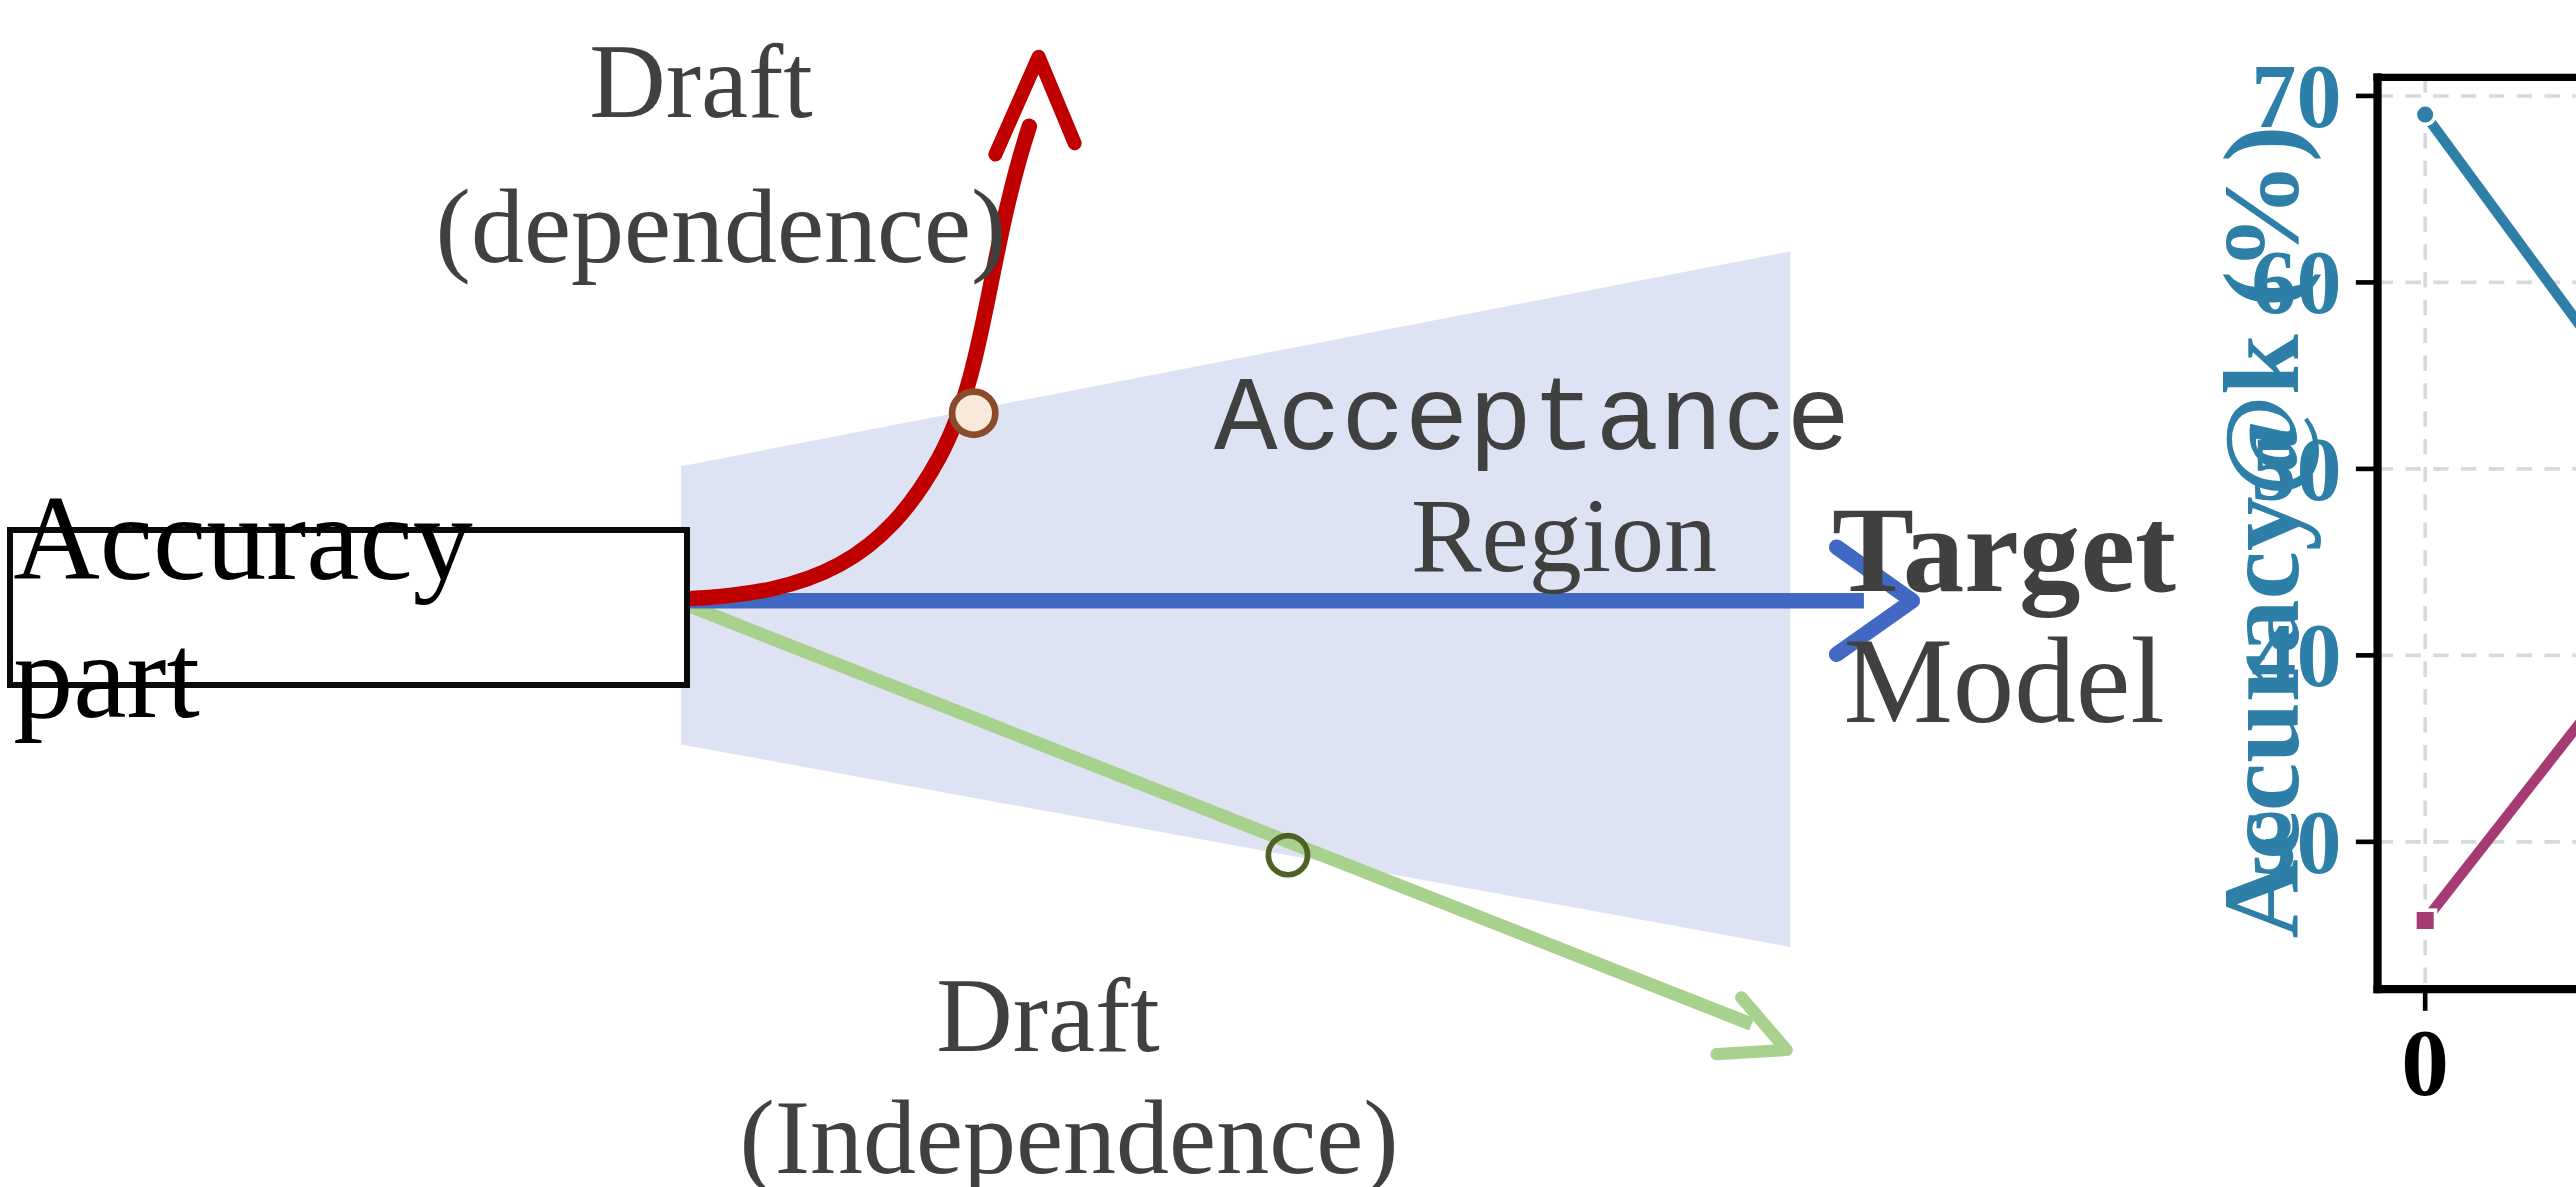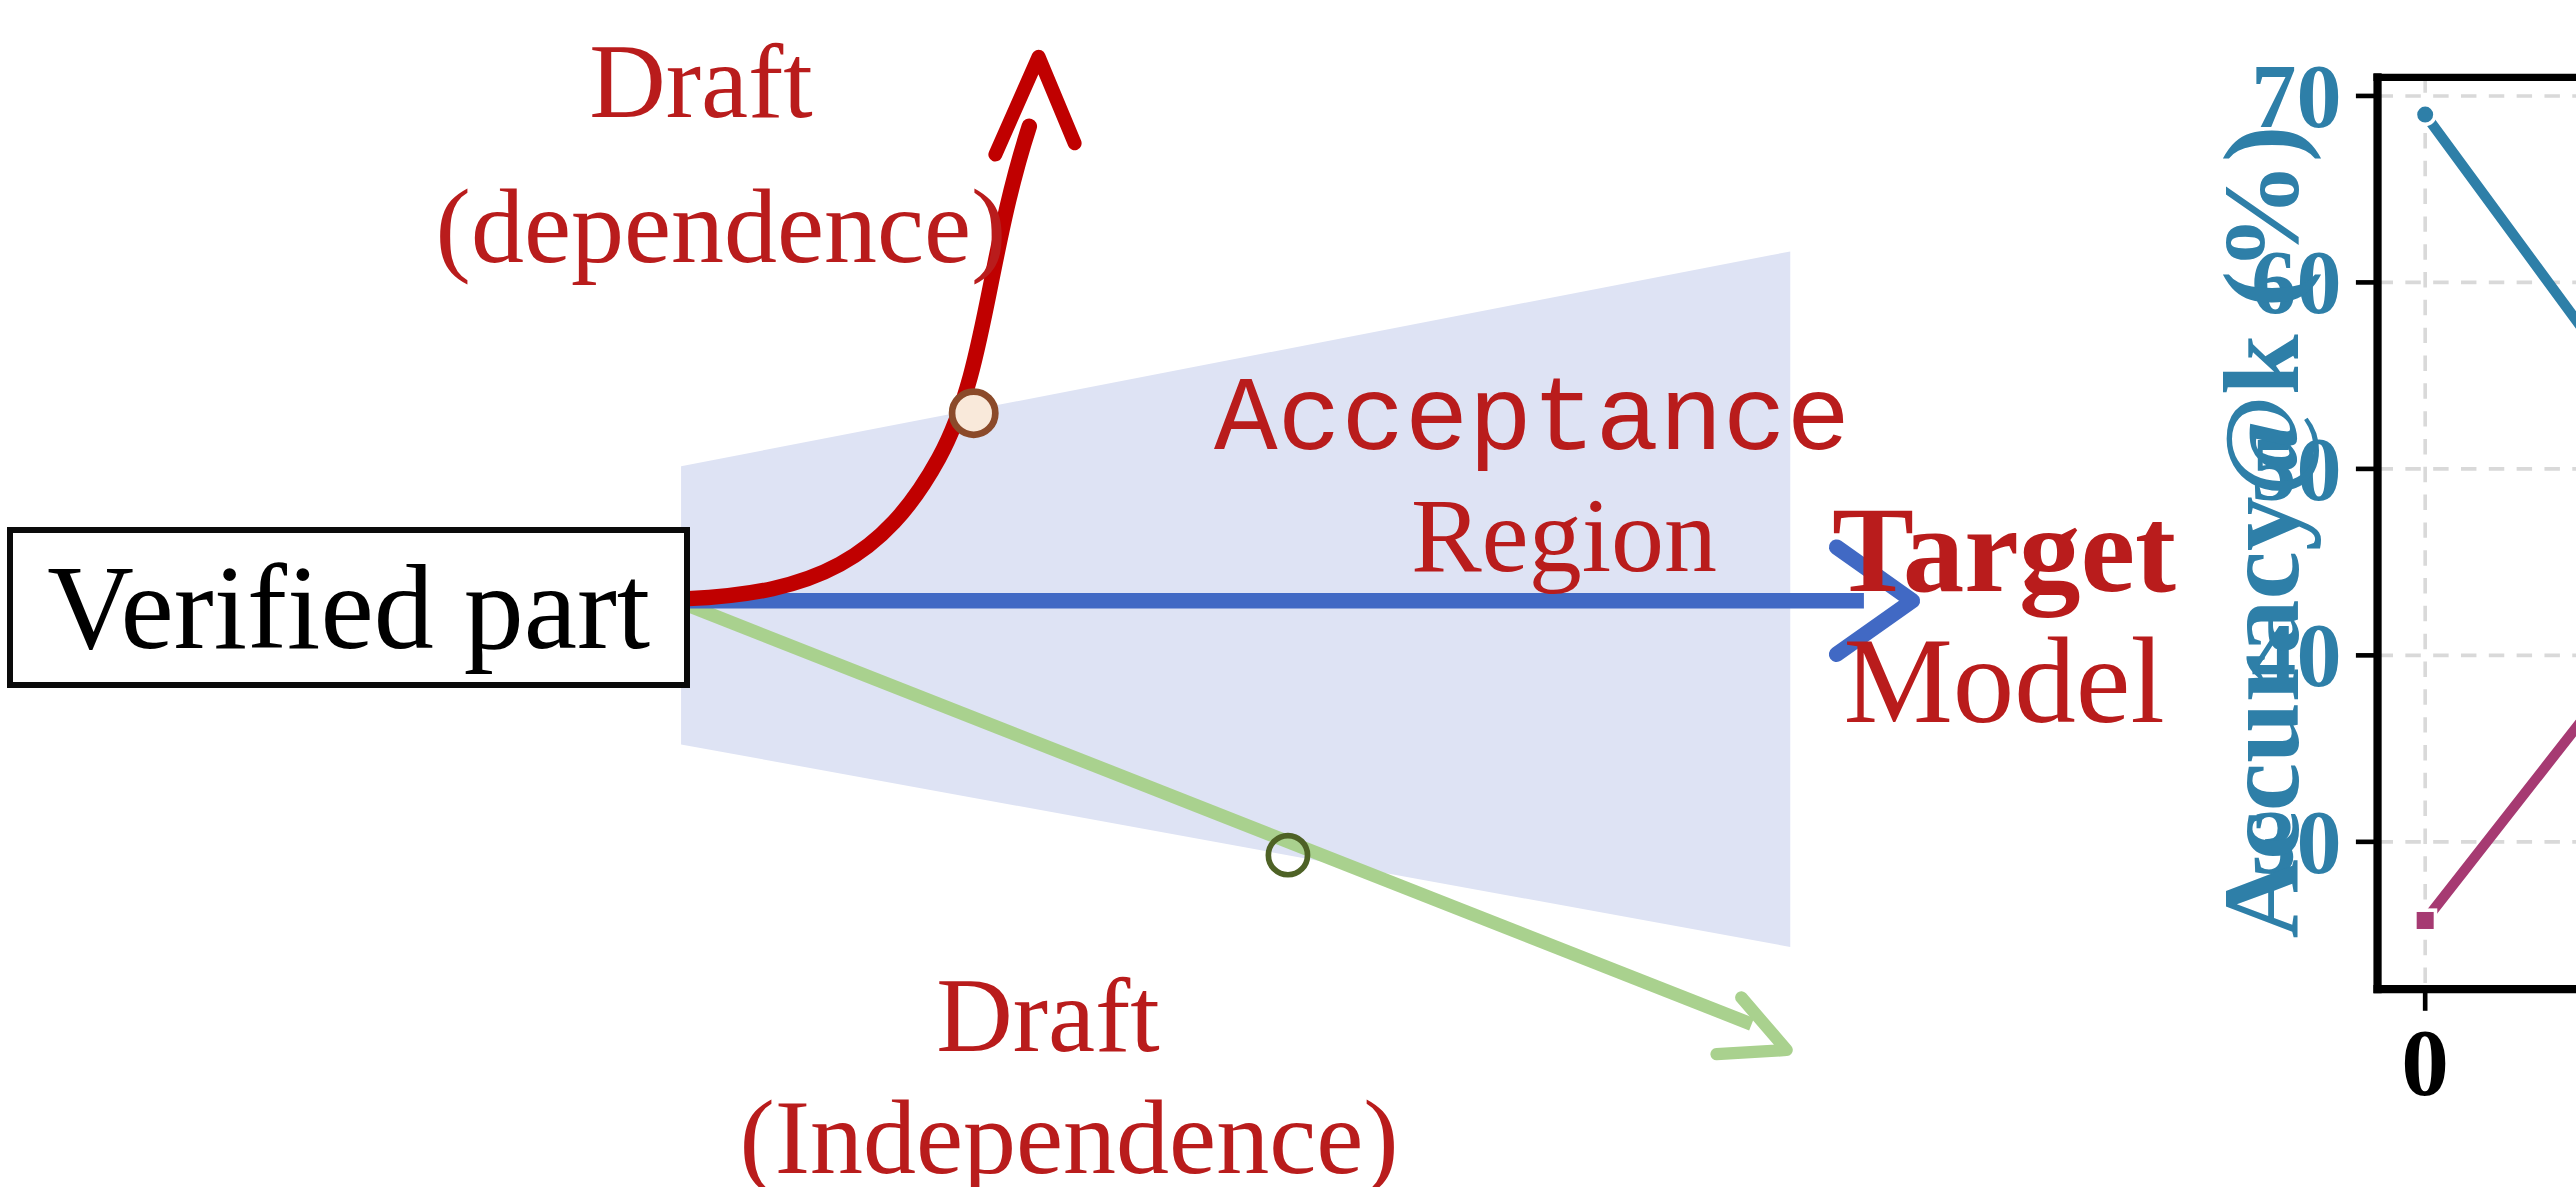--- a/index.html
+++ b/index.html
@@ -1,19 +1,19 @@
 <!DOCTYPE html>
 <html style="font-size:8.2px"><head>
 <meta charset="utf-8">
 <style>
   html,body{margin:0;padding:0;background:#ffffff;}
   #canvas{position:relative;width:3717px;height:1187px;background:#ffffff;overflow:hidden;
           font-family:"Liberation Serif","DejaVu Serif",serif;}
   svg{position:absolute;left:0;top:0;}
-  .lbl{position:absolute;transform:translate(-50%,-50%);white-space:nowrap;color:#b91c1c;
+  .lbl{position:absolute;transform:translate(-50%,-50%);white-space:nowrap;color:#404040;
        text-align:center;line-height:1.05;}
   .diagram-text{font-size:106px;}
   .big-text{font-size:123px;}
   .verified-box{position:absolute;left:7.2px;top:527px;width:671px;height:149px;
        border:6.7px solid #0a0a0a;background:#ffffff;display:flex;align-items:center;justify-content:center;
        font-size:120px;}
   .axis-label{position:absolute;font-weight:bold;font-size:109px;}
   .rot-ccw{transform:translate(-50%,-50%) rotate(-90deg);}
 </style>
 </head>
@@ -35,21 +35,21 @@
     <path id="red-head" d="M 1932,300 L 2016,110 L 2086,278" stroke-width="27" fill="none" stroke-linecap="round" stroke-linejoin="round" stroke="#c00000"></path>
 
     <circle id="red-marker" cx="1890" cy="802" r="42" stroke-width="13" stroke="#8b4a2a" fill="#f9e9da"></circle>
     <circle id="green-marker" cx="2500" cy="1660" r="38" stroke-width="11" fill="none" stroke="#4e6226"></circle>
   </svg>
 
   <div class="lbl diagram-text" style="left:701px;top:82px;">Draft</div>
   <div class="lbl diagram-text" style="left:721px;top:227px;">(dependence)</div>
 
   <div class="verified-box">
-    <span>Verified part</span>
+    <span>Accuracy part</span>
   </div>
 
   <div class="lbl diagram-text" style="left:1532px;top:422px;font-family:Liberation Mono, monospace;">Acceptance</div>
   <div class="lbl diagram-text" style="left:1532px;top:536px;margin-left:32px;">Region</div>
 
   <div class="lbl big-text" style="left:2004px;top:550px;font-weight:bold;">Target</div>
   <div class="lbl big-text" style="left:2004px;top:681px;">Model</div>
 
   <div class="lbl diagram-text" style="left:1048px;top:1016px;">Draft</div>
   <div class="lbl diagram-text" style="left:1069px;top:1138px;">(Independence)</div>

